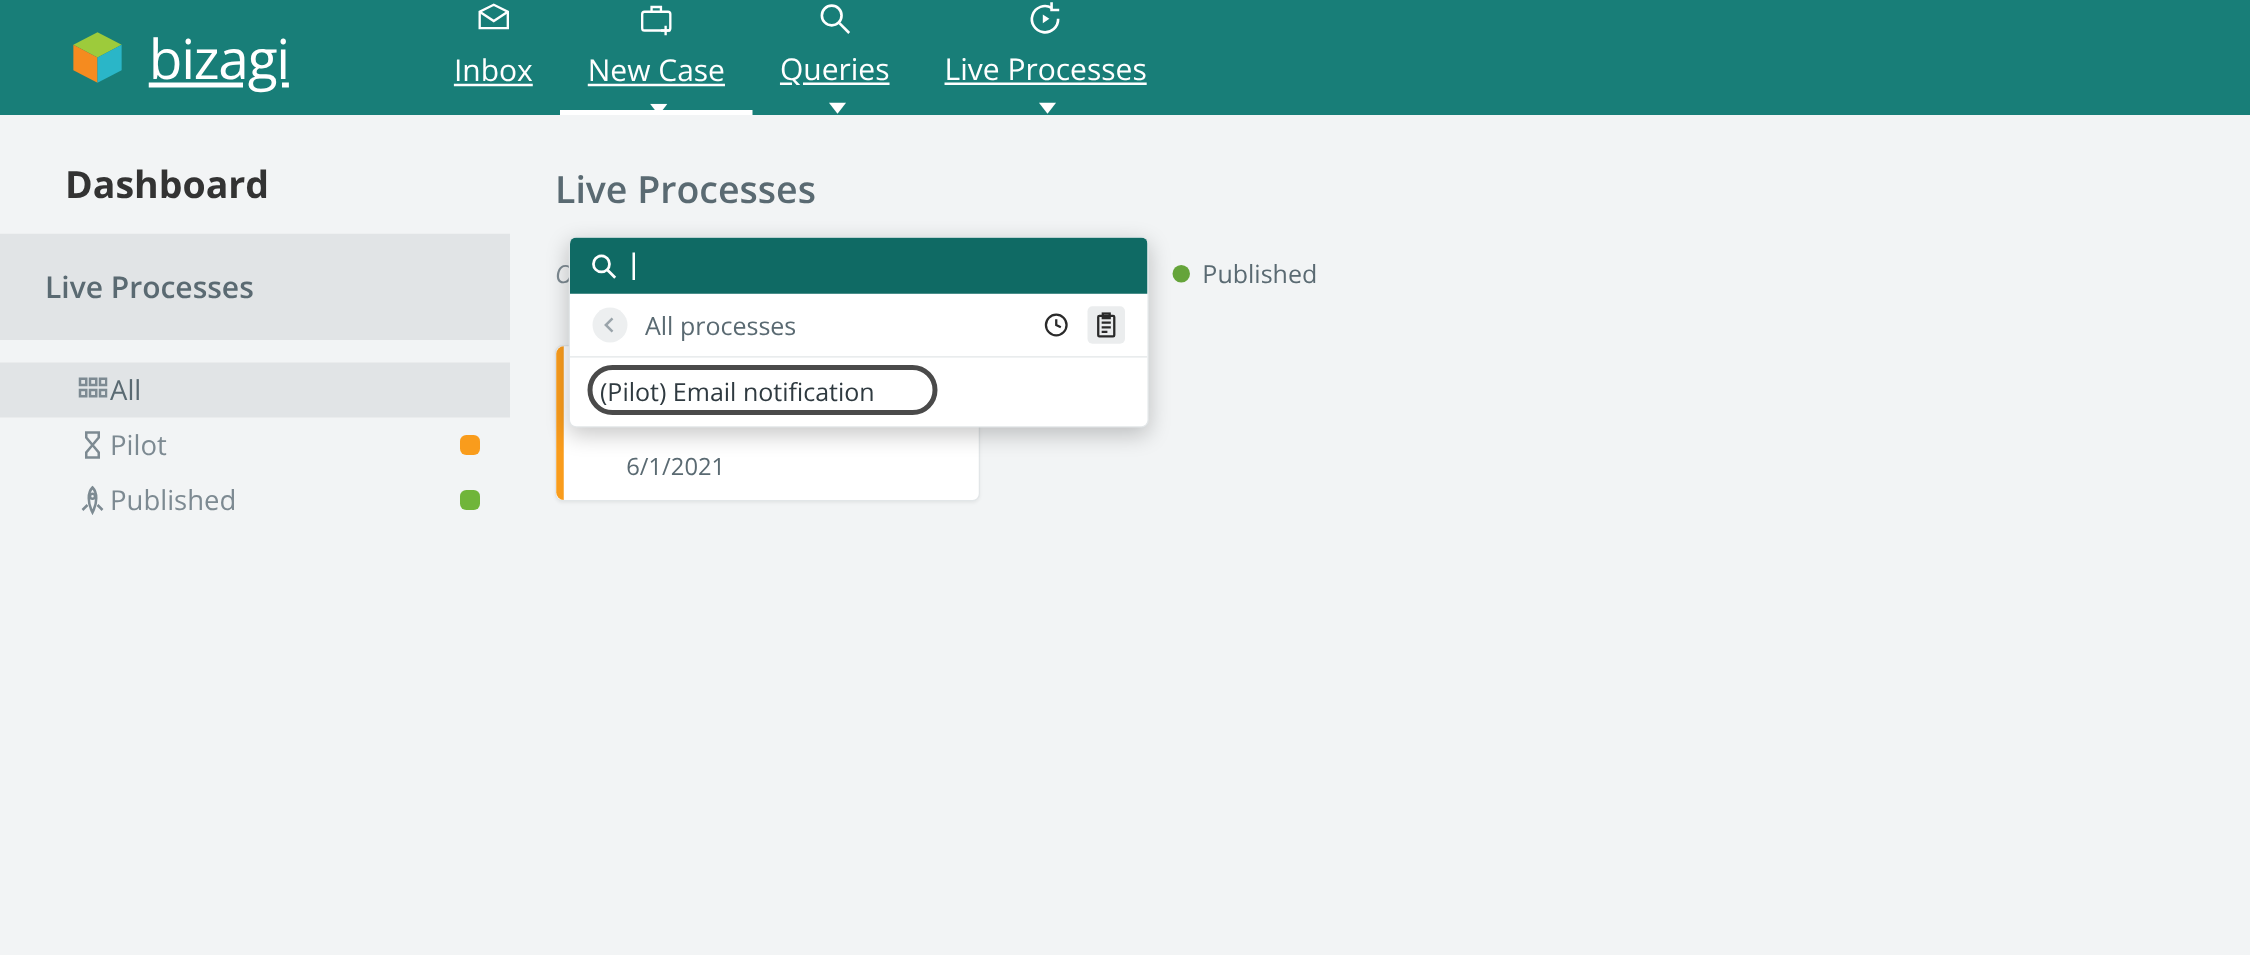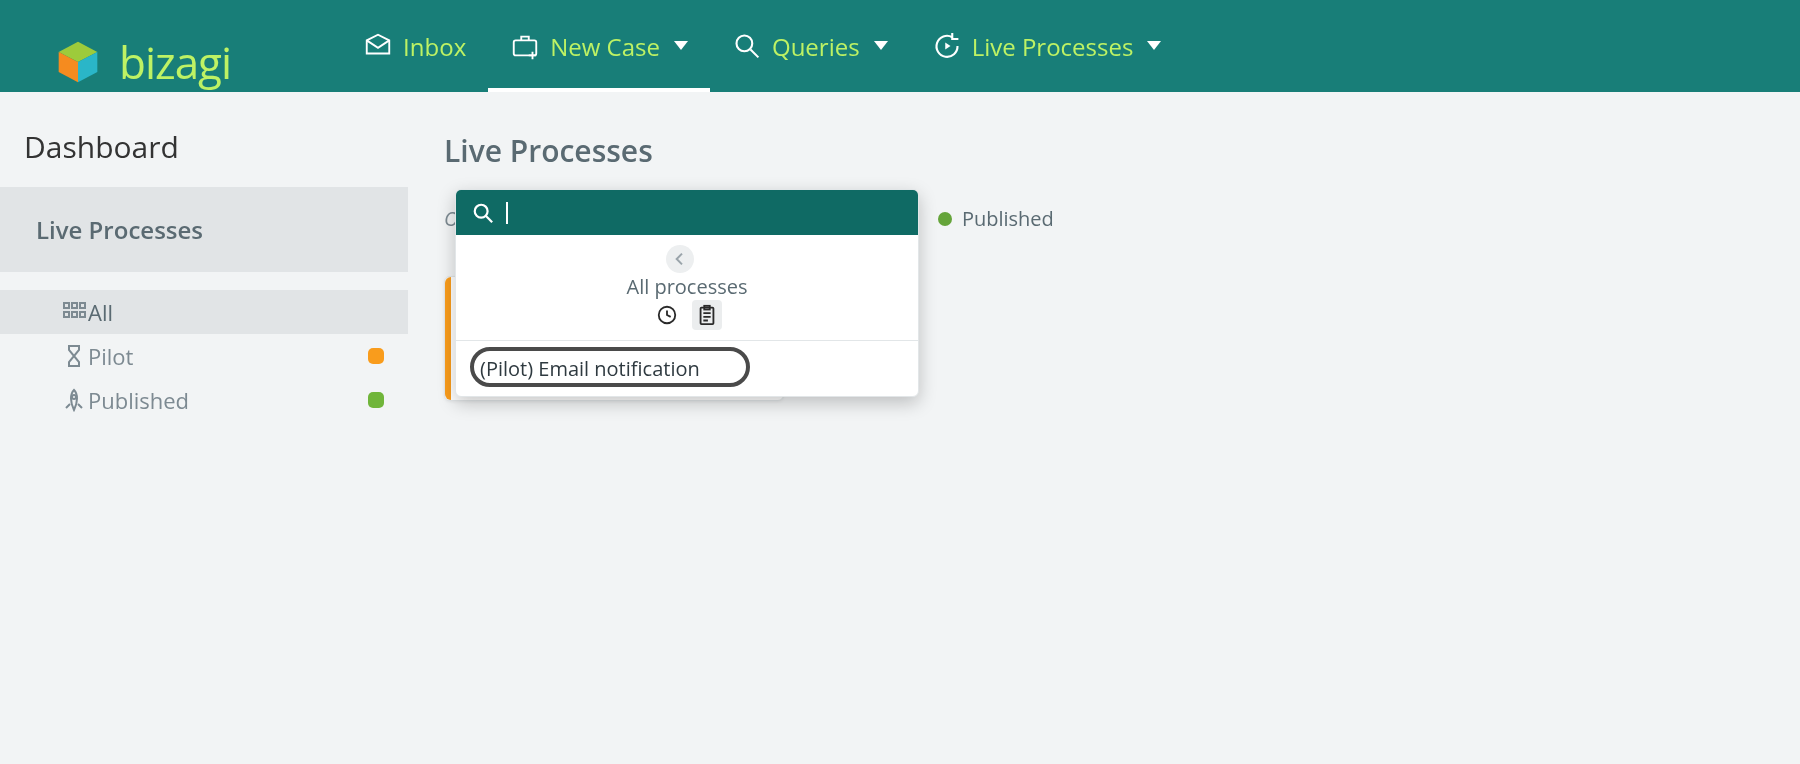--- a/index.html
+++ b/index.html
@@ -24,41 +24,43 @@
     height:764px;
     overflow:hidden;
     color:var(--text-dark);
   }
 
   
   .topbar{
     height:92px;
     background:var(--teal);
     display:flex;
-    align-items:flex-end;
-    color:#bef264;
+    align-items:center;
+    color:#ffffff;
     padding-left:55px;
+    text-decoration:underline;
   }
   .brand{display:flex;align-items:center;gap:18px;margin-right:110px;}
   .brand-text{font-size:44px;font-weight:500;letter-spacing:-1px;}
   .logo-cube{width:46px;height:46px;}
   .nav{display:flex;align-items:center;height:100%;}
   .nav-item{
     display:flex;align-items:center;gap:10px;
     height:100%;padding:0 22px;font-size:24px;cursor:pointer;
     position:relative;
+    flex-direction:column;
   }
   .nav-item .caret{margin-left:4px;}
   .nav-underline{position:absolute;left:0;right:0;bottom:0;height:4px;background:#fff;}
   .nav-icon{width:30px;height:30px;display:flex;align-items:center;justify-content:center;}
 
   
   .page{display:flex;height:calc(100% - 92px);position:relative;}
   .sidebar{width:408px;flex:0 0 408px;}
-  .dash-title{font-size:30px;font-weight:400;color:var(--text-dark);padding:34px 0 20px 24px;}
+  .dash-title{font-size:30px;font-weight:700;color:var(--text-dark);padding:34px 0 20px 24px;margin-left:28px;}
   .side-section-label{
     background:var(--sidebar-sel);
     font-size:24px;font-weight:600;color:var(--text-grey);
     padding:26px 0 26px 36px;
   }
   .side-items{padding-top:18px;}
   .side-item{
     display:flex;align-items:center;
     padding:22px 18px 22px 62px;
     font-size:22px;color:var(--text-muted);
@@ -97,21 +99,21 @@
     position:absolute;left:455px;top:97px;width:464px;
     background:#fff;border:1px solid var(--card-border);border-radius:6px;
     box-shadow:0 6px 18px rgba(0,0,0,0.22);z-index:50;overflow:hidden;
   }
   .dd-search{background:var(--teal-dark);padding:10px 16px;display:flex;align-items:center;gap:12px;}
   .dd-search-input{
     flex:1;background:transparent;border:none;outline:none;color:#fff;font-size:20px;
     border-left:1px solid rgba(255,255,255,0.0);
   }
   .dd-search-cursor{width:2px;height:22px;background:#fff;}
-  .dd-row{display:flex;align-items:center;padding:10px 18px;border-bottom:1px solid var(--card-border);flex-direction:column;}
+  .dd-row{display:flex;align-items:center;padding:10px 18px;border-bottom:1px solid var(--card-border);}
   .dd-back{width:28px;height:28px;border-radius:14px;background:#EDEFF0;display:flex;align-items:center;justify-content:center;margin-right:14px;}
   .dd-label{flex:1;font-size:20px;color:var(--text-grey);}
   .dd-right-icons{display:flex;align-items:center;gap:10px;}
   .dd-right-btn{width:30px;height:30px;border-radius:4px;display:flex;align-items:center;justify-content:center;}
   .dd-right-btn.sel{background:#EBEDEE;}
   .dd-header{padding:14px 24px;font-size:20px;font-weight:600;color:#2F3A40;border-bottom:1px solid var(--card-border);}
   .dd-option{padding:14px 24px;font-size:20px;color:#2F3A40;cursor:pointer;position:relative;}
   .dd-option-highlight{
     position:absolute;left:14px;top:6px;width:280px;height:40px;
     border:4px solid #4A4A4A;border-radius:22px;pointer-events:none;

